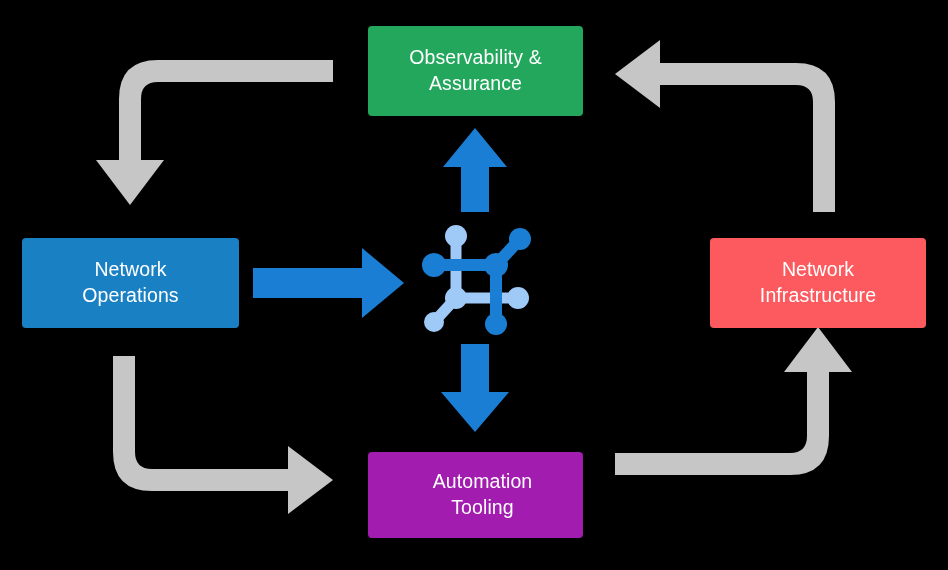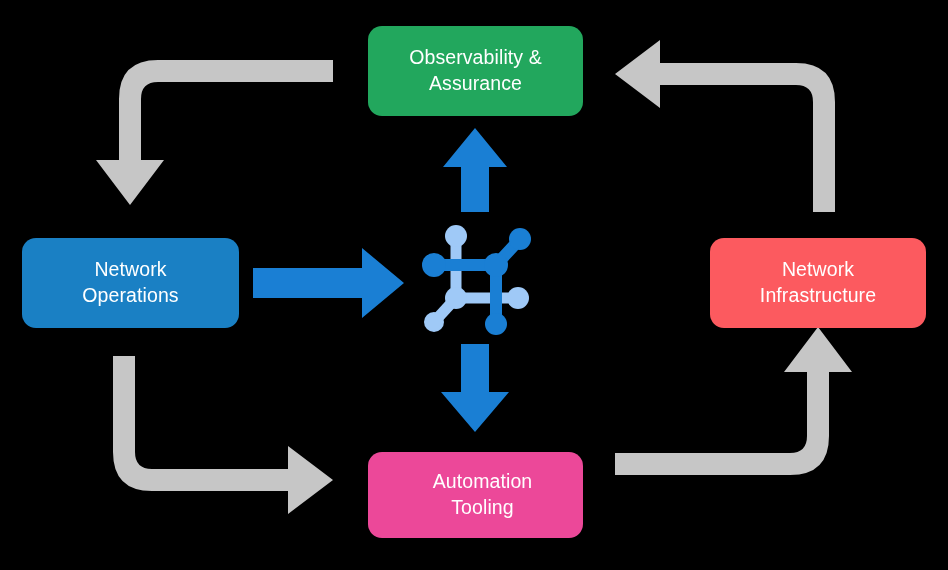--- a/index.html
+++ b/index.html
@@ -14,21 +14,21 @@
     font-family: "Liberation Sans", sans-serif;
   }
   #canvas {
     position: relative;
     width: 948px;
     height: 570px;
     background: #000000;
   }
   .node-box {
     position: absolute;
-    border-radius: 14px;
+    border-radius: 4px;
     display: flex;
     align-items: center;
     justify-content: center;
     text-align: center;
     color: #ffffff;
     font-size: 19.5px;
     line-height: 1.32;
     font-weight: 400;
     letter-spacing: 0.1px;
     box-sizing: border-box;
@@ -195,18 +195,18 @@
   <div class="node-box" id="box-network-operations" style="background-color: rgb(26, 128, 196); color: rgb(255, 255, 255);">
     <span>Network
 Operations</span>
   </div>
 
   <div class="node-box" id="box-network-infrastructure" style="background-color: rgb(252, 90, 95); color: rgb(255, 255, 255);">
     <span>Network
 Infrastructure</span>
   </div>
 
-  <div class="node-box" id="box-automation-tooling" style="background-color: #ec4899; color: rgb(255, 255, 255); padding-left: 24px;">
+  <div class="node-box" id="box-automation-tooling" style="background-color: #a21caf; color: rgb(255, 255, 255); padding-left: 24px;">
     <span>Automation
 Tooling</span>
   </div>
 
 </div>
 
 </body></html>

